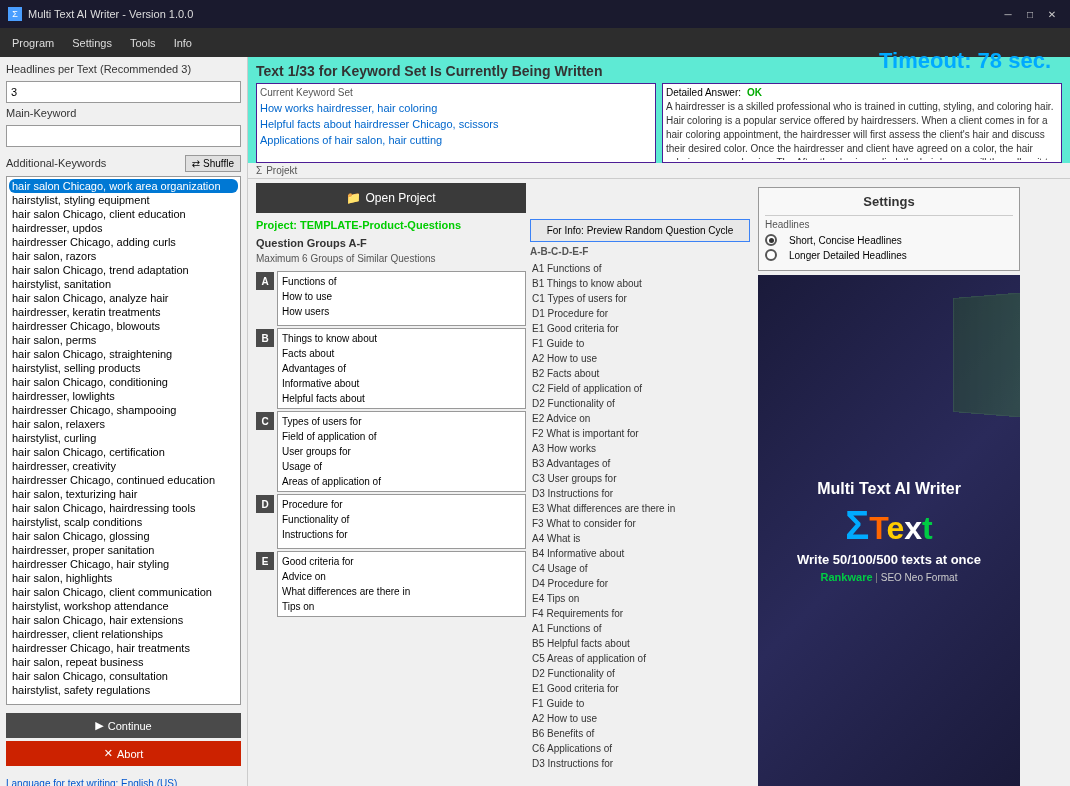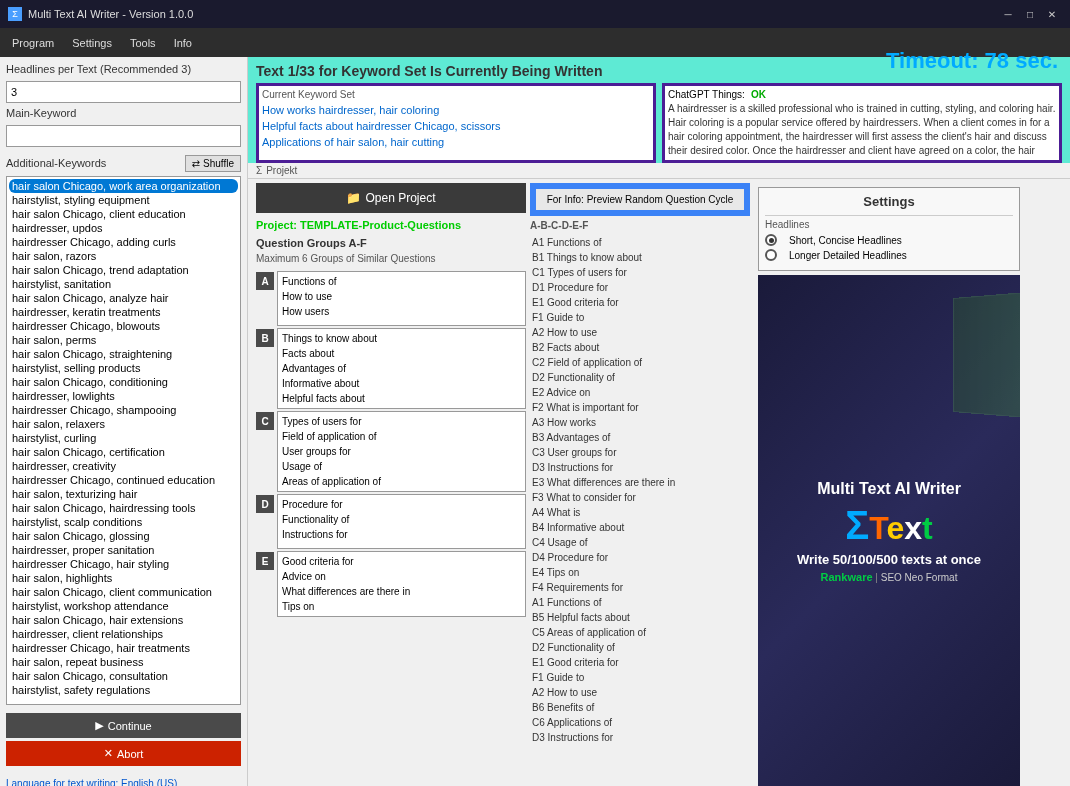--- a/index.html
+++ b/index.html
@@ -52,21 +52,21 @@
       border-right: 1px solid #ccc;
       display: flex;
       flex-direction: column;
       padding: 6px;
       gap: 4px;
     }
 
     .timeout-bar {
       position: absolute;
       top: 48px;
-      right: 12px;
+      right: 19px;
       color: #00aaff;
       font-size: 22px;
       font-weight: bold;
     }
 
     .label { font-size: 11px; color: #333; margin-bottom: 2px; }
     .input-field {
       width: 100%;
       height: 22px;
       border: 1px solid #999;
@@ -157,21 +157,21 @@
       color: #333;
       margin-bottom: 4px;
     }
     .kw-chat-row {
       display: flex;
       gap: 6px;
       height: 80px;
     }
     .kw-box, .chat-box {
       flex: 1;
-      border: 3px solid #4c1d95;
+      border: 1px solid #4c1d95;
       background: white;
       padding: 3px;
       overflow: hidden;
     }
     .kw-box-label {
       font-size: 10px;
       color: #555;
       margin-bottom: 2px;
     }
     .chat-header { display: flex; gap: 6px; font-size: 10px; margin-bottom: 2px; }
@@ -274,26 +274,27 @@
     
     .mid-content {
       width: 220px;
       display: flex;
       flex-direction: column;
       gap: 4px;
     }
 
     .preview-btn {
       background: #e8e8e8;
-      border: 6px solid #3b82f6;
+      border: 1px solid #3b82f6;
       padding: 5px;
       cursor: pointer;
       font-size: 10px;
       text-align: center;
       width: 100%;
+      margin-top: 36px;
     }
     .abcdef-title { font-size: 10px; color: #555; font-weight: bold; }
     .abcdef-list {
       flex: 1;
       overflow-y: auto;
       font-size: 10px;
       line-height: 15px;
       color: #333;
     }
     .abcdef-list div { padding: 0 2px; }
@@ -526,21 +527,21 @@
       <div class="writing-title">Text 1/33 for Keyword Set Is Currently Being Written</div>
       <div class="kw-chat-row">
         <div class="kw-box">
           <div class="kw-box-label">Current Keyword Set</div>
           <div class="kw-item">How works hairdresser, hair coloring</div>
           <div class="kw-item">Helpful facts about hairdresser Chicago, scissors</div>
           <div class="kw-item">Applications of hair salon, hair cutting</div>
         </div>
         <div class="kw-box">
           <div class="chat-header">
-            <span>ChatGPT Things:</span>
+            <span>Detailed Answer:</span>
             <span class="chat-ok">OK</span>
           </div>
           <div class="chat-text">A hairdresser is a skilled professional who is trained in cutting, styling, and coloring hair. Hair coloring is a popular service offered by hairdressers. When a client comes in for a hair coloring appointment, the hairdresser will first assess the client's hair and discuss their desired color. Once the hairdresser and client have agreed on a color, the hair coloring process begins. The After the dye is applied, the hairdresser will then allow it to process for a specific amount of time...</div>
         </div>
       </div>
     </div>
 
     <div class="project-bar">
       <span>Σ</span>
       <span style="margin-left:4px;">Projekt</span>

